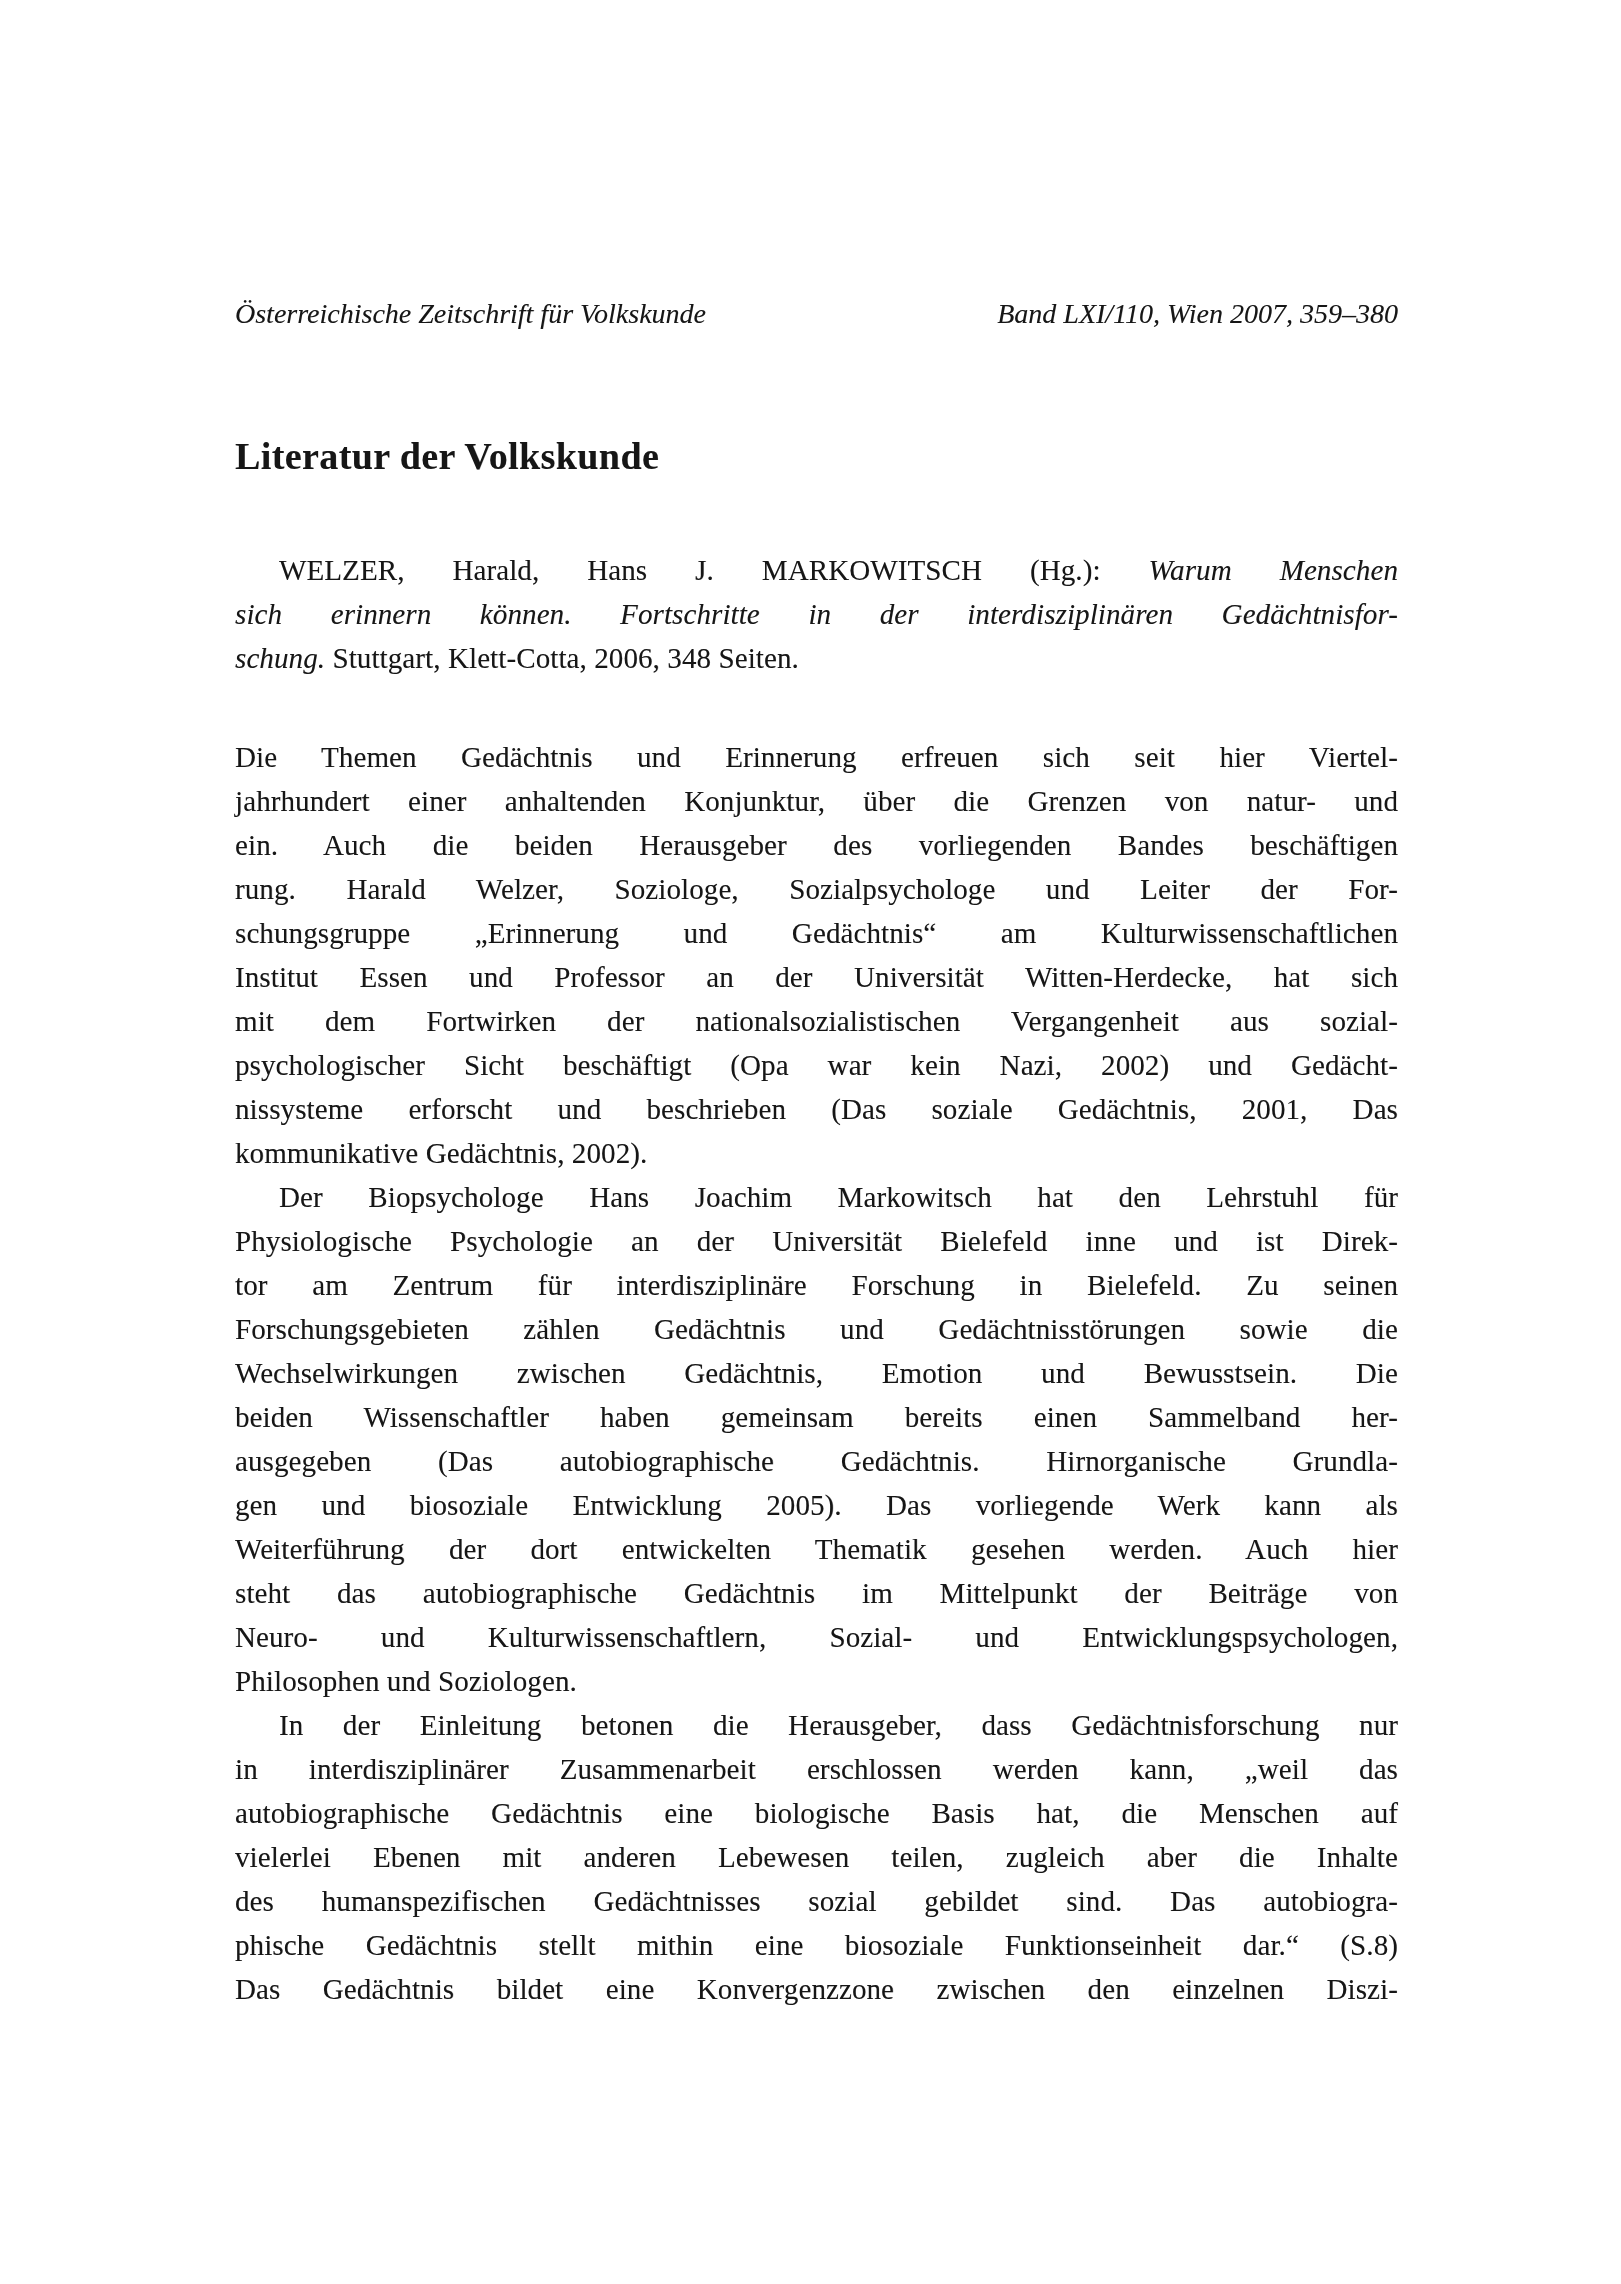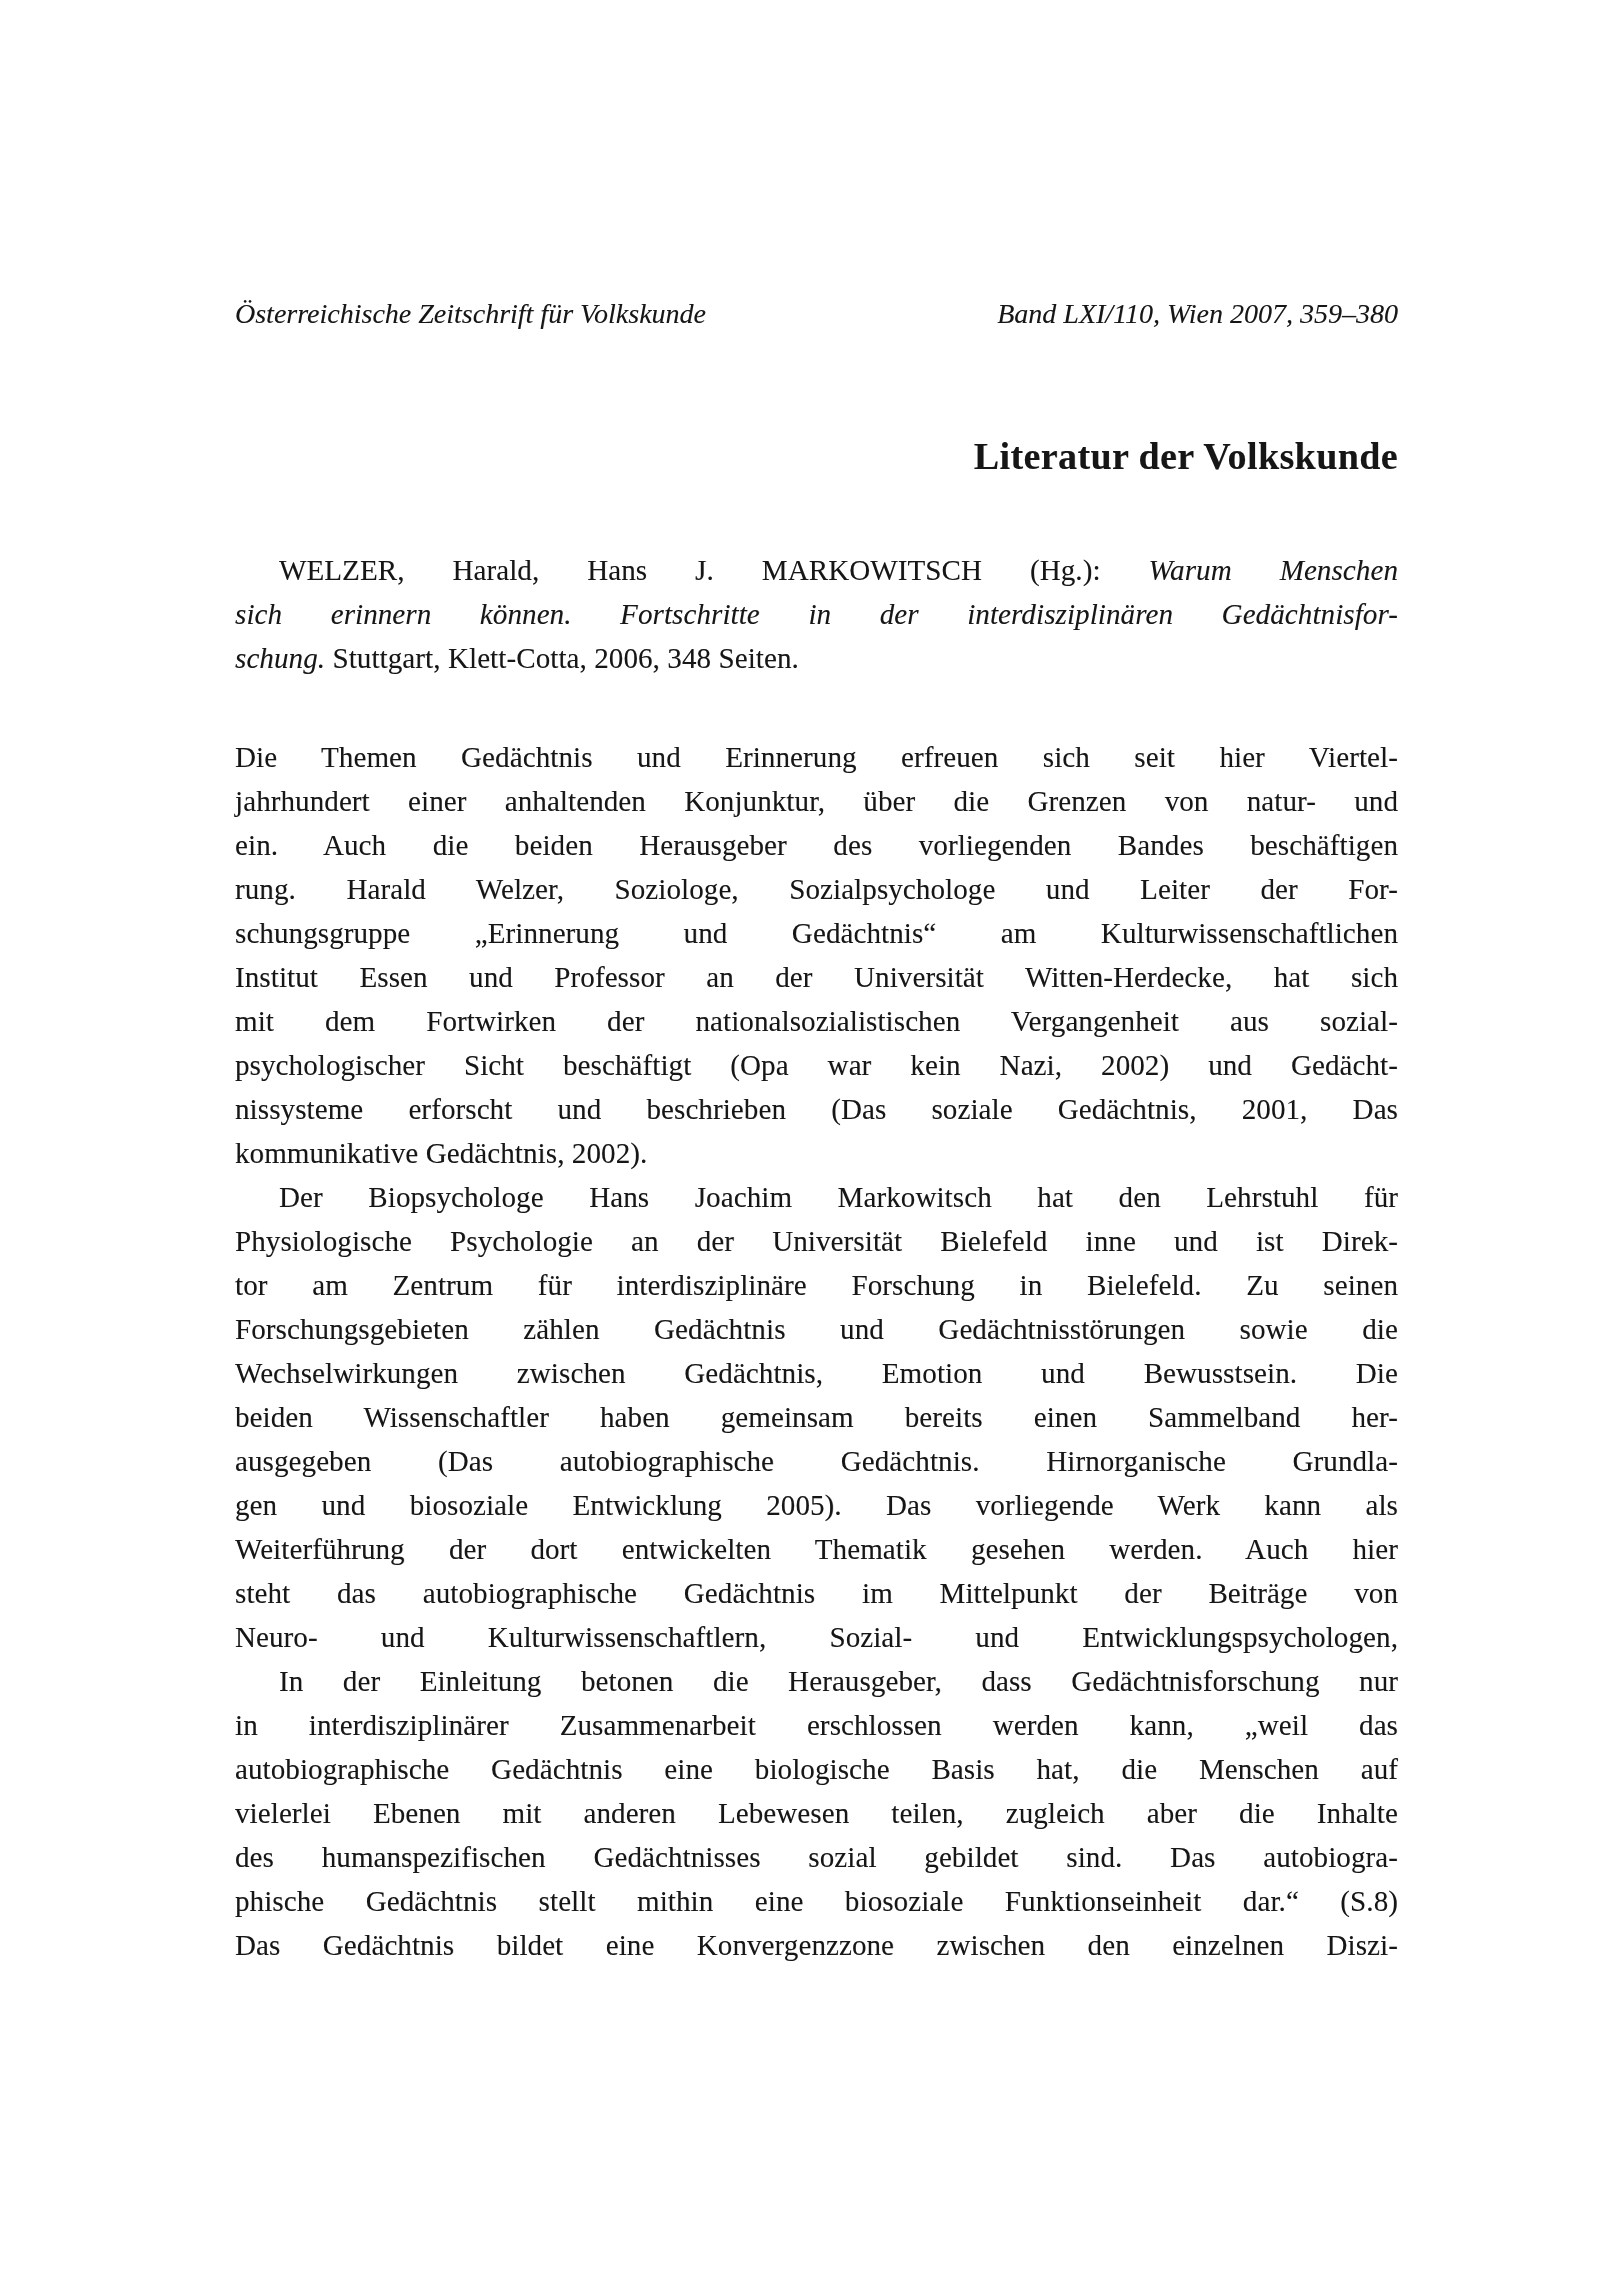--- a/index.html
+++ b/index.html
@@ -24,21 +24,21 @@
     display: flex;
     justify-content: space-between;
     align-items: baseline;
     font-style: italic;
     font-size: 28px;
     line-height: 1.15;
   }
   .section-title {
     top: 436px;
     margin: 0;
-    text-align: right;
+    text-align: left;
     font-size: 38px;
     font-weight: 700;
     letter-spacing: 0.4px;
     line-height: 1.1;
   }
   .textblock {
     font-size: 29px;
     line-height: 44px;
     letter-spacing: 0.1px;
   }
@@ -86,20 +86,21 @@
       <div class="ln"><span>Physiologische Psychologie an der Universität Bielefeld inne und ist Direk-</span></div>
       <div class="ln"><span>tor am Zentrum für interdisziplinäre Forschung in Bielefeld. Zu seinen</span></div>
       <div class="ln"><span>Forschungsgebieten zählen Gedächtnis und Gedächtnisstörungen sowie die</span></div>
       <div class="ln"><span>Wechselwirkungen zwischen Gedächtnis, Emotion und Bewusstsein. Die</span></div>
       <div class="ln"><span>beiden Wissenschaftler haben gemeinsam bereits einen Sammelband her-</span></div>
       <div class="ln"><span>ausgegeben (Das autobiographische Gedächtnis. Hirnorganische Grundla-</span></div>
       <div class="ln"><span>gen und biosoziale Entwicklung 2005). Das vorliegende Werk kann als</span></div>
       <div class="ln"><span>Weiterführung der dort entwickelten Thematik gesehen werden. Auch hier</span></div>
       <div class="ln"><span>steht das autobiographische Gedächtnis im Mittelpunkt der Beiträge von</span></div>
       <div class="ln"><span>Neuro- und Kulturwissenschaftlern, Sozial- und Entwicklungspsychologen,</span></div>
+      <div class="ln endline"><span>Philosophen und Soziologen.</span></div>
       <div class="ln ind"><span>In der Einleitung betonen die Herausgeber, dass Gedächtnisforschung nur</span></div>
       <div class="ln"><span>in interdisziplinärer Zusammenarbeit erschlossen werden kann, „weil das</span></div>
       <div class="ln"><span>autobiographische Gedächtnis eine biologische Basis hat, die Menschen auf</span></div>
       <div class="ln"><span>vielerlei Ebenen mit anderen Lebewesen teilen, zugleich aber die Inhalte</span></div>
       <div class="ln"><span>des humanspezifischen Gedächtnisses sozial gebildet sind. Das autobiogra-</span></div>
       <div class="ln"><span>phische Gedächtnis stellt mithin eine biosoziale Funktionseinheit dar.“ (S.8)</span></div>
       <div class="ln"><span>Das Gedächtnis bildet eine Konvergenzzone zwischen den einzelnen Diszi-</span></div>
     </div>
 
 </div>

